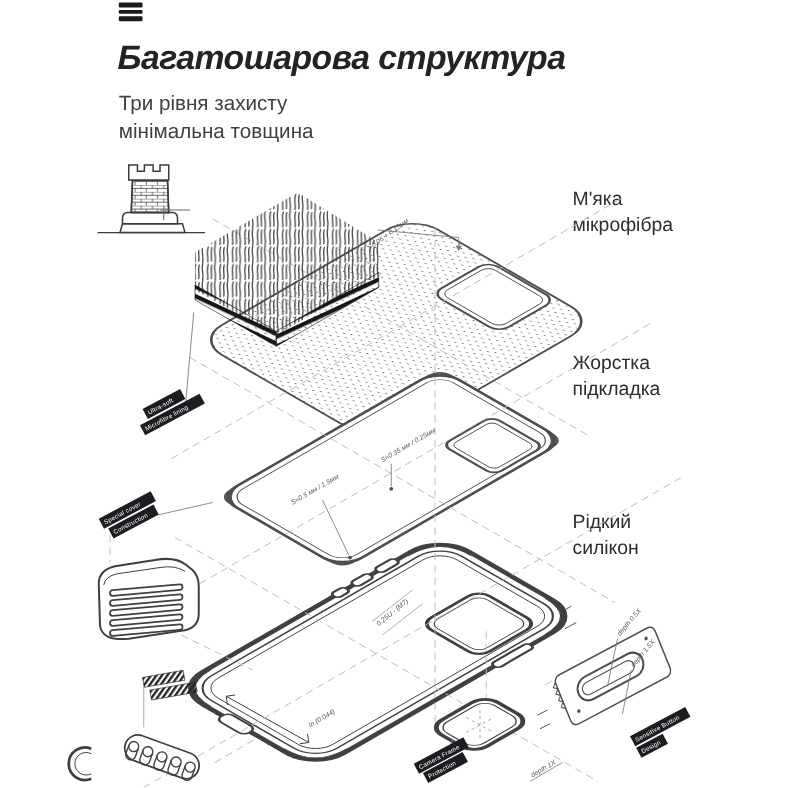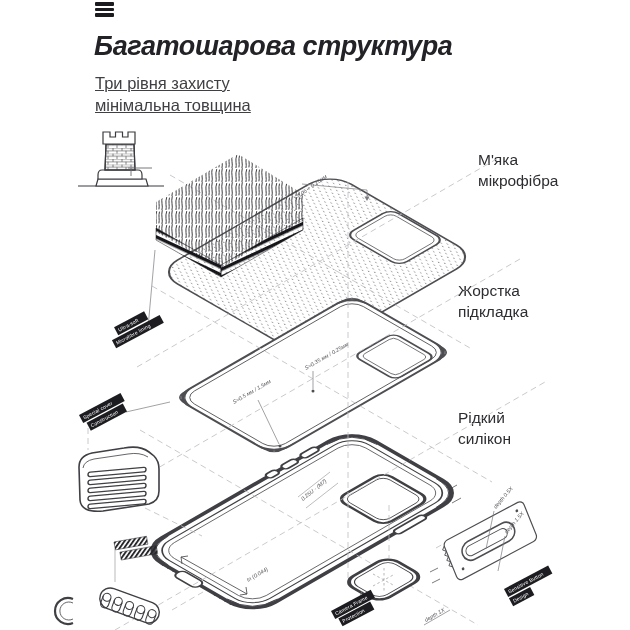--- a/index.html
+++ b/index.html
@@ -11,27 +11,27 @@
   }
   .menu{position:absolute;left:95px;top:2px;display:flex;flex-direction:column;gap:1.8px;}
   .menu span{display:block;width:19px;height:3.8px;background:#1a1a1f;border-radius:1px;}
   .title{
     position:absolute;left:94px;top:31px;
     font-size:27px;font-weight:800;font-style:italic;letter-spacing:-0.4px;
     color:#222227;white-space:nowrap;text-align:right;
   }
   .subtitle{
     position:absolute;left:95px;top:73px;
-    font-size:16.5px;line-height:21.5px;color:#3f3f44;white-space:pre-line;text-decoration:underline;
+    font-size:16.5px;line-height:21.5px;color:#3f3f44;white-space:pre-line;
   }
   .callout{
     position:absolute;left:458px;
     font-size:15.5px;line-height:21px;color:#2c2c31;white-space:pre-line;
   }
-  #co1{top:149px;margin-left:20px;}
+  #co1{top:149px;}
   #co2{top:280px;}
   #co3{top:407px;}
   svg.diagram{position:absolute;left:0;top:0;}
   .ann{font-size:5.5px;font-style:italic;fill:#5a5a5f;}
   .rib{font-size:5px;fill:#ffffff;letter-spacing:.2px;}
 </style>
 </head>
 <body>
 
 <div class="menu">

